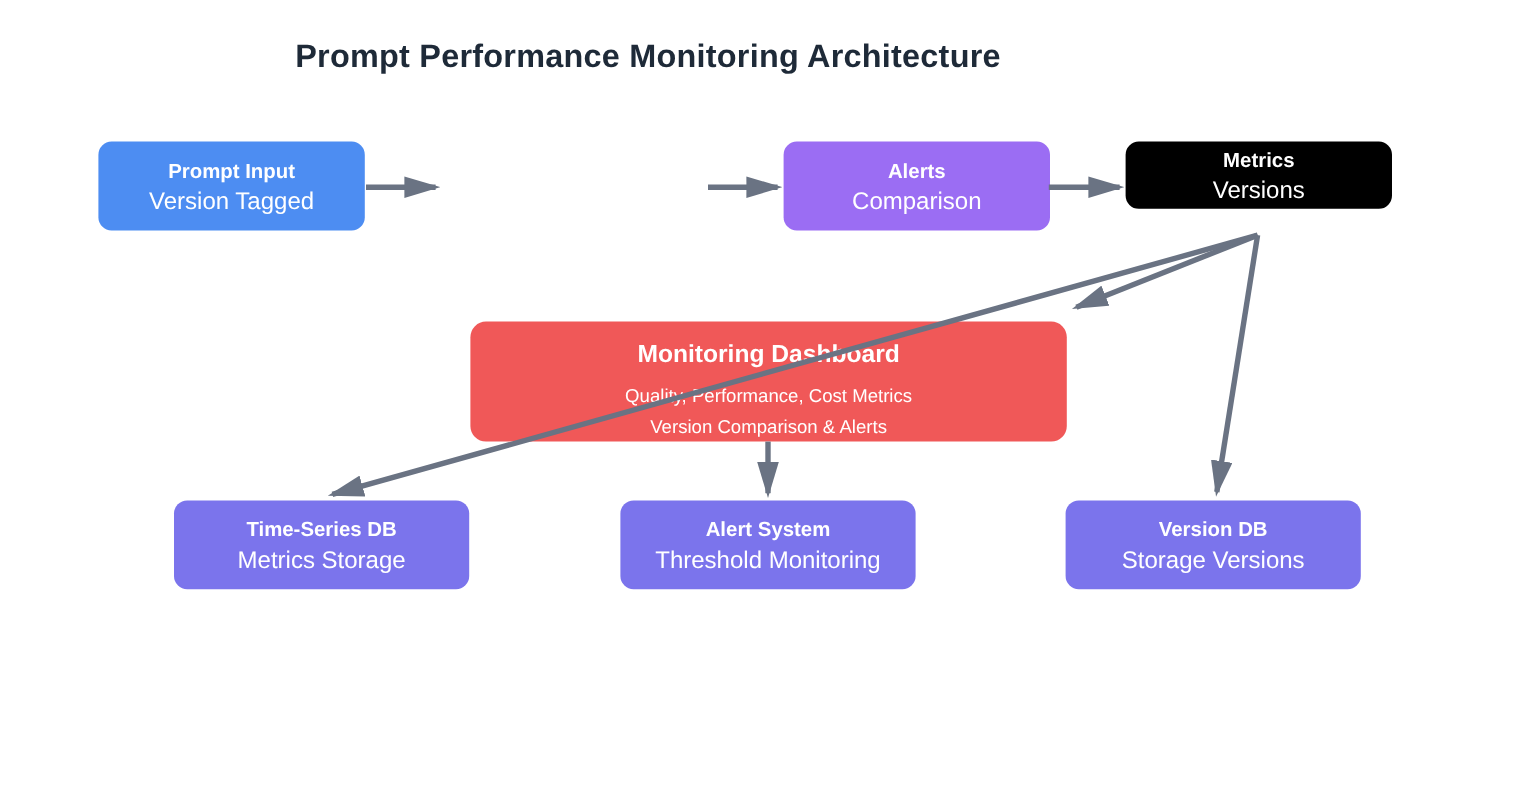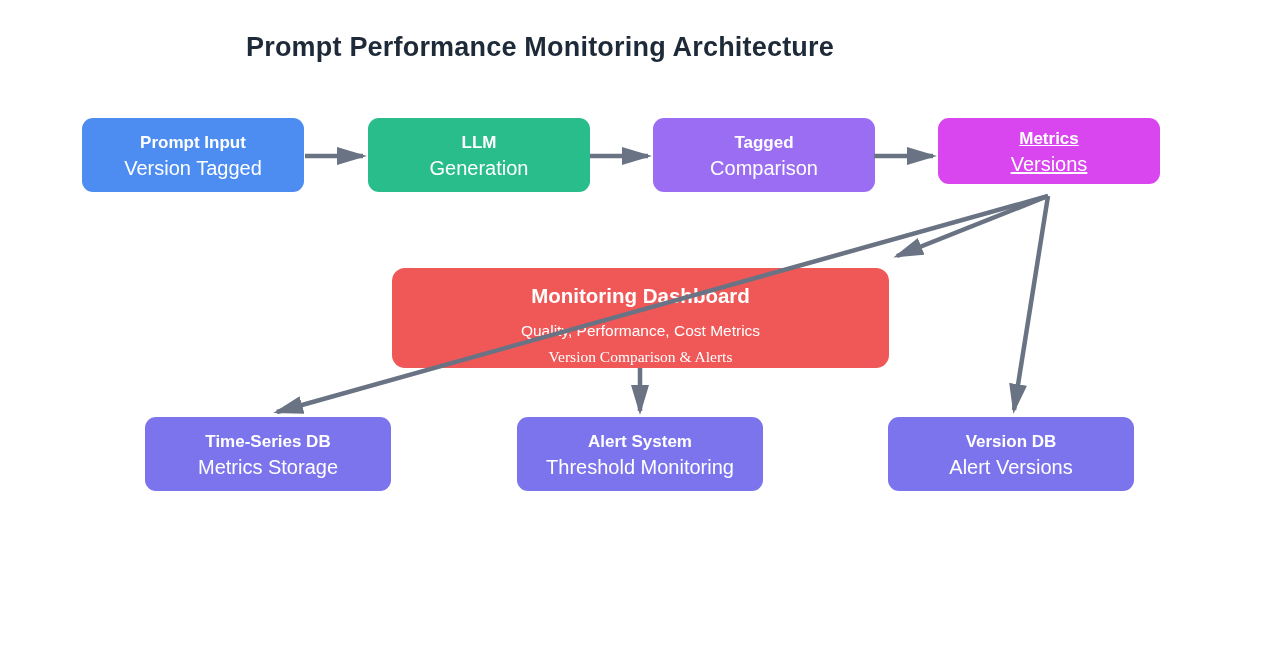--- a/index.html
+++ b/index.html
@@ -51,21 +51,21 @@
     gap: 0;
     padding-top: 16px;
     box-sizing: border-box;
     border-radius: 13px;
   }
   .node.dashboard .node-title {
     font-size: 20.5px;
     line-height: 24px;
   }
   .node.dashboard .node-sub1 { margin-top: 14px; font-size: 15.5px; line-height: 17px; }
-  .node.dashboard .node-sub2 { margin-top: 9px;  font-size: 15.5px; line-height: 17px; font-family: Liberation Serif, serif; }
+  .node.dashboard .node-sub2 { margin-top: 9px;  font-size: 15.5px; line-height: 17px; }
   svg.edge-layer {
     position: absolute;
     left: 0;
     top: 0;
     pointer-events: none;
   }
   svg.edge-layer line {
     stroke-width: 4.5;
     fill: none;
   }
@@ -75,31 +75,27 @@
 
 <div class="canvas">
 
   <h1 class="diagram-title" style="color: rgb(30, 42, 56);">Prompt Performance Monitoring Architecture</h1>
 
   <div class="node" style="left: 82px; top: 118px; width: 222px; height: 74px; background-color: rgb(77, 141, 242);">
     <div class="node-title">Prompt Input</div>
     <div class="node-sub">Version Tagged</div>
   </div>
 
-  <div class="node" style="left: 368px; top: 118px; width: 222px; height: 74px; background-color: rgb(41, 189, 139);">
-    <div class="node-title">LLM</div>
-    <div class="node-sub">Generation</div>
-  </div>
 
   <div class="node" style="left: 653px; top: 118px; width: 222px; height: 74px; background-color: rgb(155, 109, 243);">
-    <div class="node-title">Tagged</div>
+    <div class="node-title">Alerts</div>
     <div class="node-sub">Comparison</div>
   </div>
 
-  <div class="node" style="left: 938px; top: 118px; width: 222px; height: 66px; background-color: #d946ef; text-decoration: underline;">
+  <div class="node" style="left: 938px; top: 118px; width: 222px; height: 56px; background-color: #000000;">
     <div class="node-title">Metrics</div>
     <div class="node-sub">Versions</div>
   </div>
 
   <div class="node dashboard" style="left: 392px; top: 268px; width: 497px; height: 100px; background-color: rgb(240, 88, 88);">
     <div class="node-title">Monitoring Dashboard</div>
     <div class="node-sub node-sub1">Quality, Performance, Cost Metrics</div>
     <div class="node-sub node-sub2">Version Comparison &amp; Alerts</div>
   </div>
 
@@ -108,21 +104,21 @@
     <div class="node-sub">Threshold Monitoring</div>
   </div>
 
   <div class="node" style="left: 145px; top: 417px; width: 246px; height: 74px; background-color: rgb(123, 116, 236);">
     <div class="node-title">Time-Series DB</div>
     <div class="node-sub">Metrics Storage</div>
   </div>
 
   <div class="node" style="left: 888px; top: 417px; width: 246px; height: 74px; background-color: rgb(123, 116, 236); text-align: right;">
     <div class="node-title">Version DB</div>
-    <div class="node-sub">Alert Versions</div>
+    <div class="node-sub">Storage Versions</div>
   </div>
 
   <svg class="edge-layer" width="1280" height="660" viewBox="0 0 1280 660">
     <defs>
       <marker id="arrowhead" markerUnits="userSpaceOnUse" markerWidth="30" markerHeight="18" refX="26" refY="9" orient="auto">
         <path d="M0,0 L30,9 L0,18 Z" style="fill: rgb(106, 115, 131);"></path>
       </marker>
     </defs>
     <line x1="305" y1="156" x2="363" y2="156" marker-end="url(#arrowhead)" style="stroke: rgb(106, 115, 131);"></line>
     <line x1="590" y1="156" x2="648" y2="156" marker-end="url(#arrowhead)" style="stroke: rgb(106, 115, 131);"></line>

